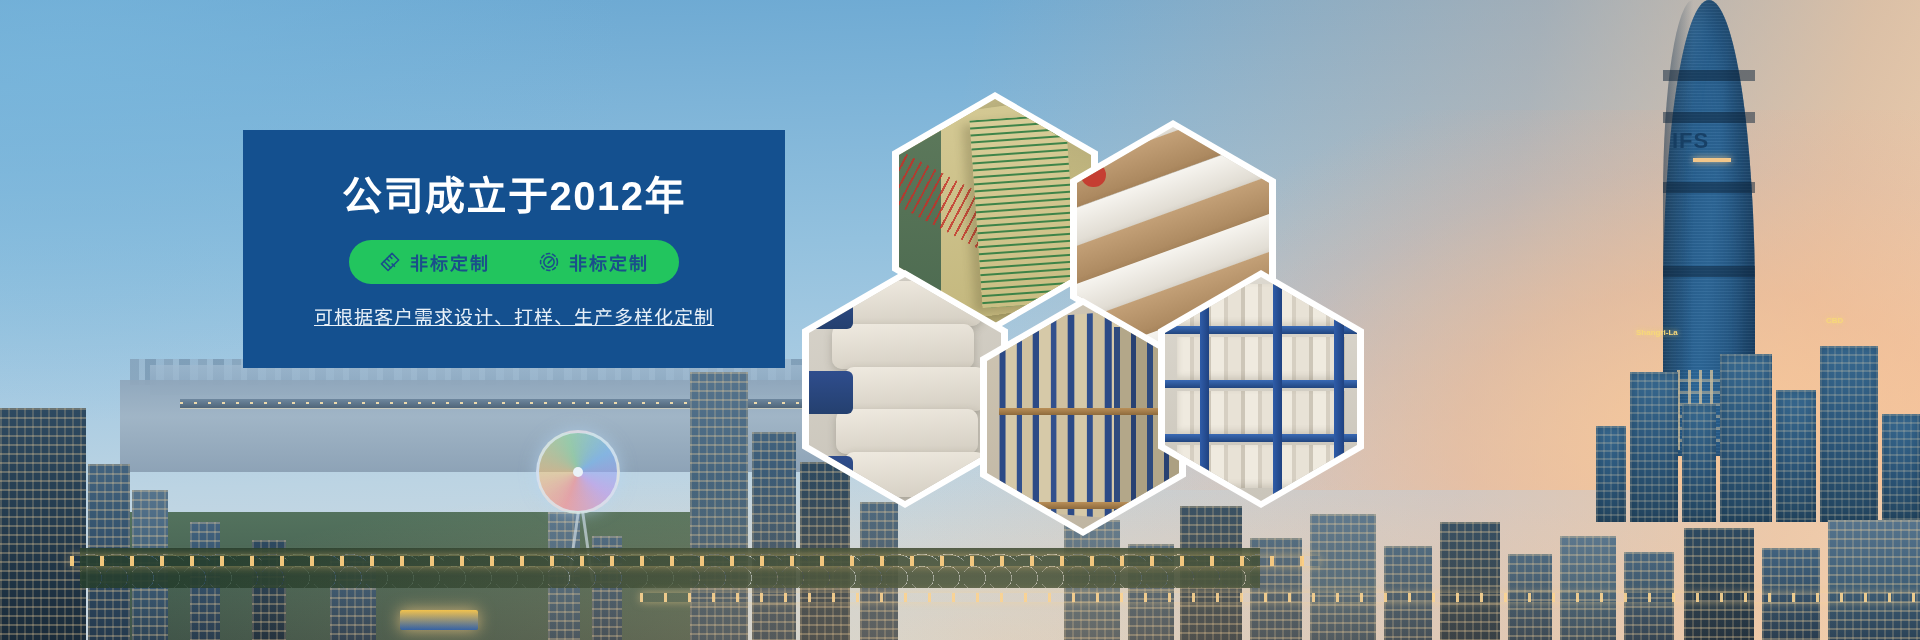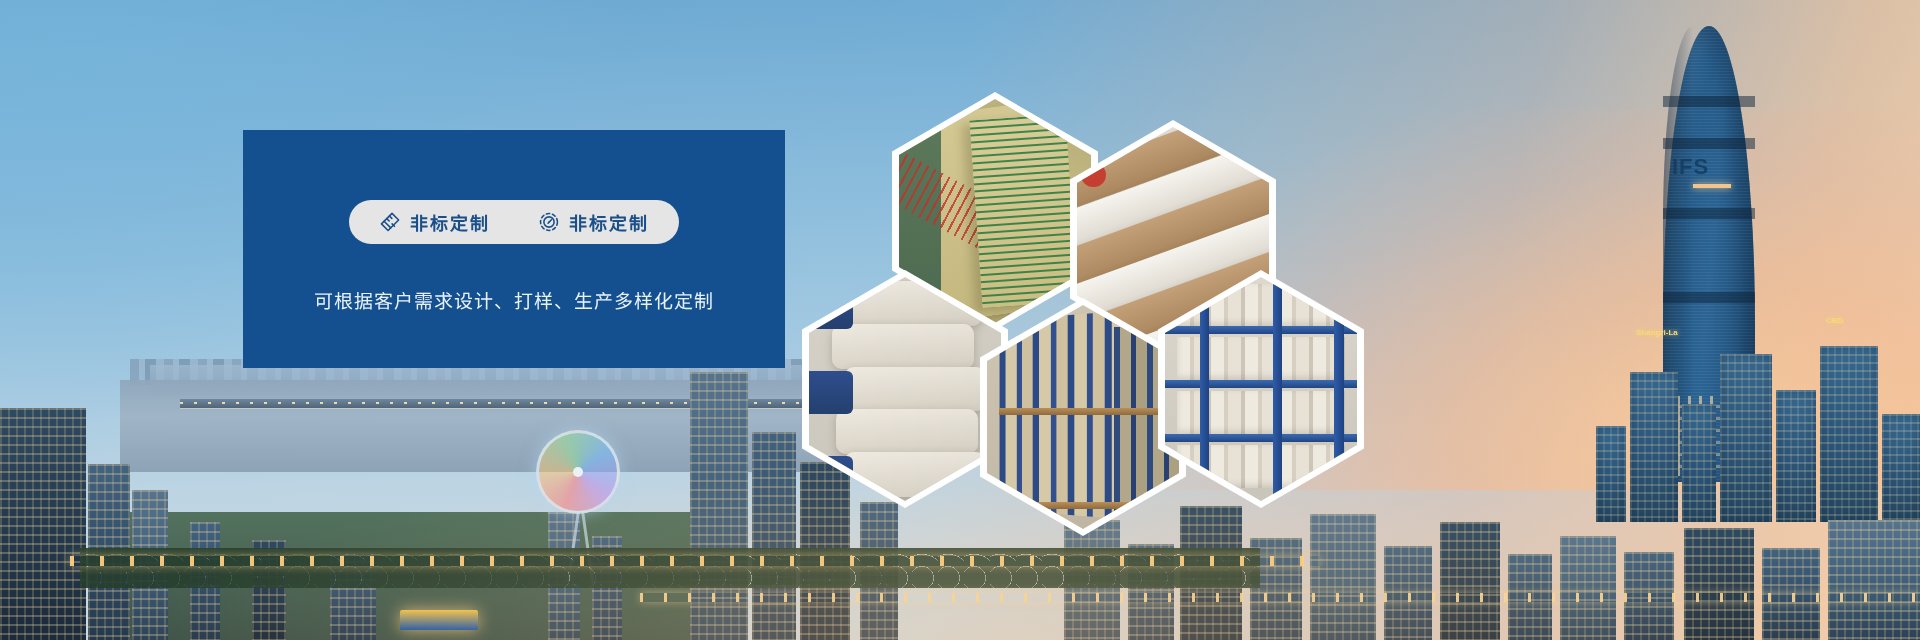--- a/index.html
+++ b/index.html
@@ -39,21 +39,21 @@
        rgba(236,176,146,0) 80%);
   }
   .sky-glow2 {
     position:absolute; left:0; top:0; width:620px; height:420px;
     background:radial-gradient(ellipse at 10% 18%,
        rgba(120,182,220,0.75) 0%, rgba(120,182,220,0) 72%);
   }
 
   
   .tower {
-    position:absolute; left:1663px; top:26px; width:92px; height:456px;
+    position:absolute; left:1663px; top:0; width:92px; height:456px;
     background:linear-gradient(95deg,#1c4f7d 0%,#275e8d 26%,#2d6798 52%,#275b88 78%,#1d4a74 100%);
     border-radius:46px 46px 3px 3px / 300px 300px 3px 3px;
     box-shadow:inset -10px 0 26px rgba(10,32,56,0.5),
                inset 8px 0 20px rgba(130,180,220,0.22);
   }
   .tower::before{ 
     content:""; position:absolute; left:0; top:0; width:30px; height:100%;
     background:linear-gradient(90deg,rgba(16,44,70,0.55),rgba(16,44,70,0));
     border-radius:46px 0 0 0 / 300px 0 0 0;
   }
@@ -246,30 +246,30 @@
   
   .panel { position:absolute; left:243px; top:130px; width:542px; height:238px;
     background:#14508f; }
   .panel-inner { position:absolute; inset:0;
     display:flex; flex-direction:column; align-items:center;
     padding-top:46px; }
 
   .title { color:#ffffff; font-size:40px; font-weight:700; letter-spacing:1.5px;
     line-height:1; white-space:nowrap; }
 
-  .pill { margin-top:24px; background:#e5e5e5; border-radius:999px;
+  .pill { margin-top:24px; background:#22c55e; border-radius:999px;
     height:44px; display:flex; align-items:center; gap:48px;
     padding:0 30px; }
   .pill-item { display:flex; align-items:center; gap:9px; }
   .pill-item .ico { width:22px; height:22px; display:block; flex:none; }
   .pill-item .lbl { color:#1a4f8a; font-size:18px; font-weight:700;
     letter-spacing:2px; white-space:nowrap; }
 
-  .caption { margin-top:42px; color:#e9f1f8; font-size:19px; letter-spacing:1px;
-    white-space:nowrap; }
+  .caption { margin-top:18px; color:#e9f1f8; font-size:19px; letter-spacing:1px;
+    white-space:nowrap;text-decoration:underline; }
 </style>
 </head>
 <body>
 
 <div class="banner">
 
   <div class="sky"></div>
   <div class="sky-glow"></div>
   <div class="sky-glow2"></div>
 
@@ -411,20 +411,21 @@
           <div class="wh-rack-v" style="left:56%"></div>
           <div class="wh-rack-v" style="left:88%"></div>
         </div>
       </div>
     </div>
   </div>
 
   <div class="panel">
     <div class="panel-inner">
 
+      <div class="title">公司成立于2012年</div>
 
       <div class="pill">
 
         <div class="pill-item">
           <span class="ico">
             <svg viewBox="0 0 24 24" width="22" height="22" fill="none" stroke="#1a4f8a" stroke-width="1.7" stroke-linecap="round" stroke-linejoin="round">
               <path d="M14.2 2.6 L21.4 9.8 L9.9 21.3 L2.7 14.1 Z"></path>
               <path d="M5.6 11.2 L12.8 18.4"></path>
               <path d="M11.4 5.4 L14.0 8.0"></path>
               <path d="M8.5 8.3 L11.1 10.9"></path>

